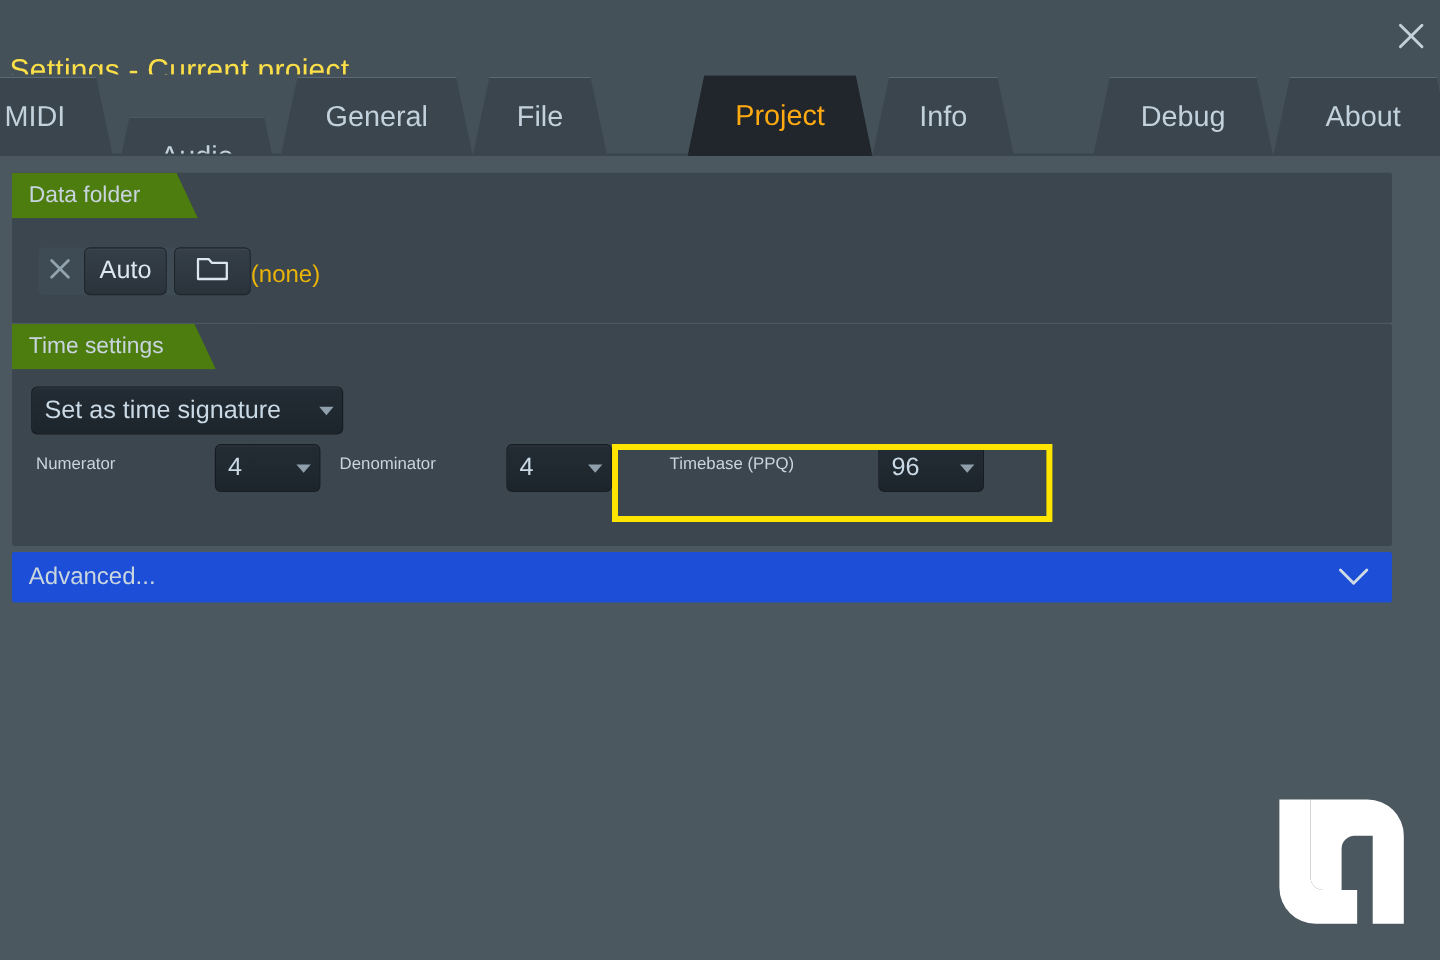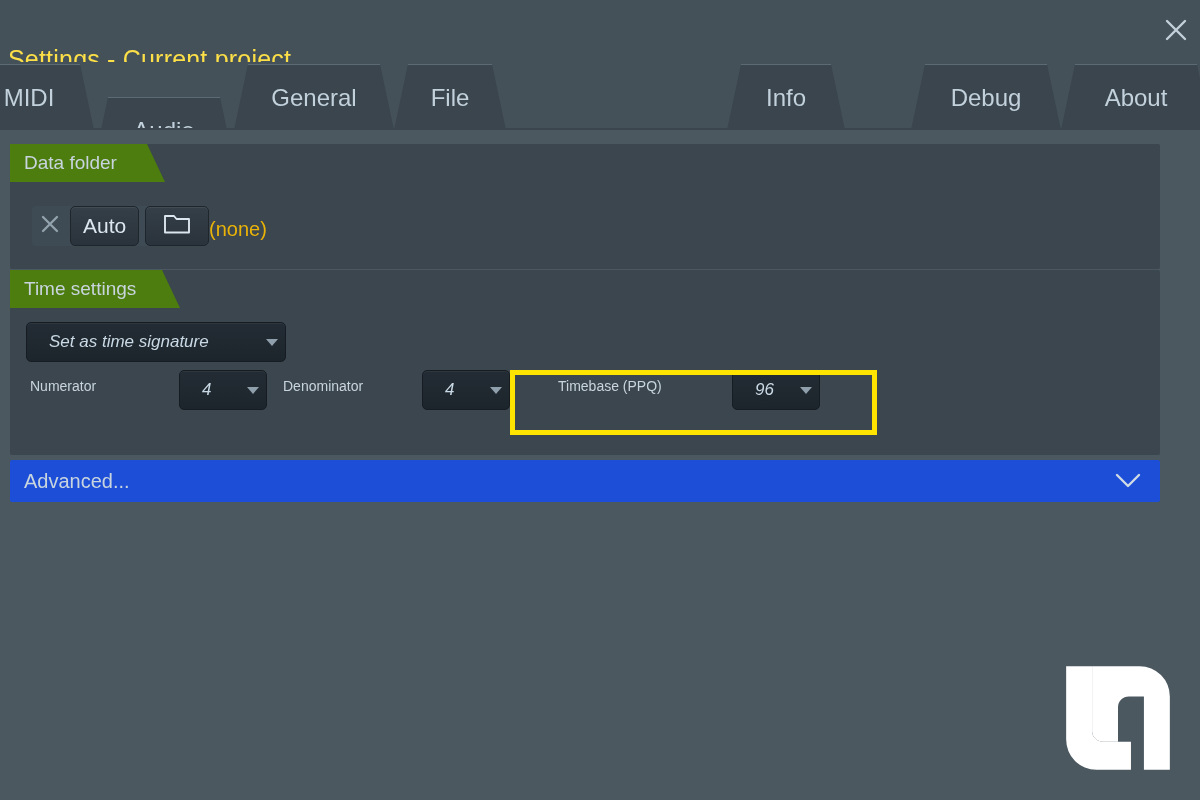--- a/index.html
+++ b/index.html
@@ -149,26 +149,25 @@
     background: linear-gradient(#232c34, #1d252c);
     border: 1px solid #161c22;
     border-radius: 5px;
     display: flex;
     align-items: center;
     cursor: pointer;
     box-shadow: inset 0 1px 0 rgba(255,255,255,0.05);
   }
   .dropdown-value {
     flex: 1;
-    padding-left: 22px;
-    font-size: 17px;
+    padding-left: 10px;
+    font-size: 21px;
     color: #c9d9e5;
     white-space: nowrap;
     overflow: hidden;
-    font-style: italic;
   }
   .caret {
     width: 26px;
     display: flex; align-items: center; justify-content: center;
   }
   .caret svg { display: block; }
 
   .field-label {
     position: absolute;
     font-size: 14px;
@@ -240,20 +239,23 @@
       <span>MIDI</span>
     </div>
   <div class="tab" style="left:94px;  width:140px;margin-top:33px;">
       <span>Audio</span>
     </div>
   <div class="tab" style="left:234px; width:160px;">
       <span>General</span>
     </div>
   <div class="tab" style="left:394px; width:112px;">
       <span>File</span>
+    </div>
+  <div class="tab active" style="left:573px; width:154px;">
+      <span>Project</span>
     </div>
   <div class="tab" style="left:727px; width:118px;">
       <span>Info</span>
     </div>
   <div class="tab" style="left:911px; width:150px;">
       <span>Debug</span>
     </div>
   <div class="tab" style="left:1061px;width:150px;">
       <span>About</span>
     </div>

